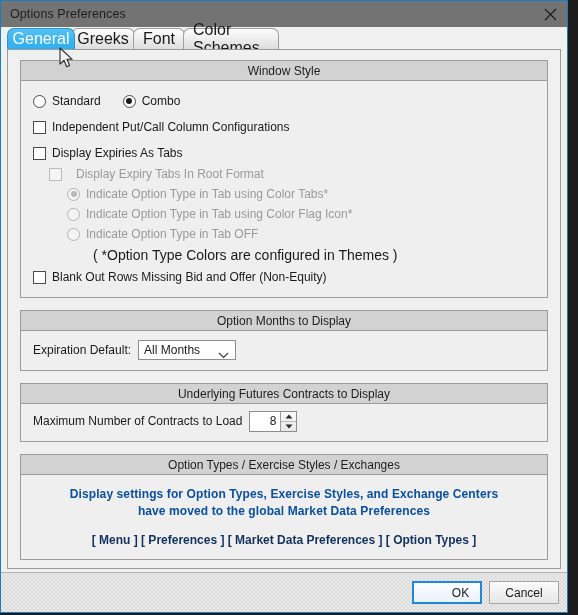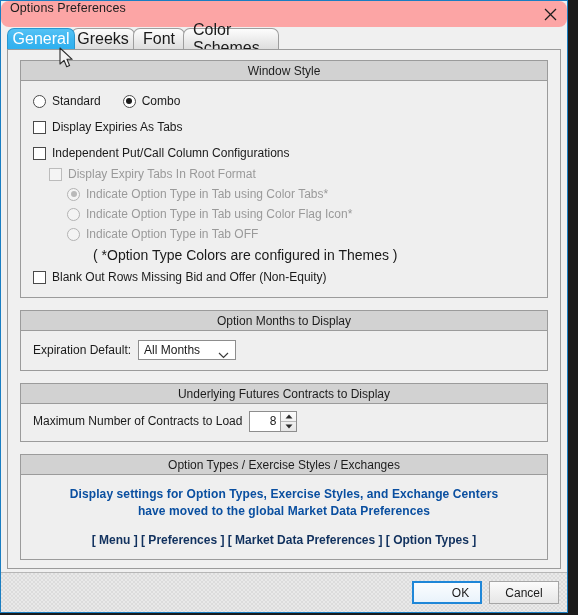--- a/index.html
+++ b/index.html
@@ -25,25 +25,25 @@
     border: 1px solid #1a7ec2;
     border-top: 1px solid #1a7ec2;
     background: #f0f0f0;
     box-sizing: border-box;
     display: flex;
     flex-direction: column;
   }
 
   .titlebar {
     height: 26px;
-    background: #fca5a5;
-    display: flex;
+    background: #737373;
+    display: flex;
+    align-items: center;
     flex: none;
     position: relative;
-    border-radius: 8px;
   }
   .title-text {
     margin-left: 9px;
     font-size: 12.5px;
     color: #1d1d1d;
     letter-spacing: .1px;
   }
   .close-btn {
     position: absolute;
     right: 6px;
@@ -160,21 +160,21 @@
     background: #ffffff;
     box-sizing: border-box;
     flex: none;
     margin-right: 6px;
   }
   .checkbox.disabled { border-color: #bcbcbc; background: #f4f4f4; }
 
   .lbl { font-size: 12px; color: #1a1a1a; white-space: nowrap; }
   .lbl.disabled { color: #9a9a9a; }
 
-  .indent1 { margin-left: 16px; }
+  .indent1 { margin-left: 16px; gap: 8px; }
   .indent2 { margin-left: 34px; }
 
   .note {
     font-size: 14px;
     color: #1a1a1a;
     margin-left: 60px;
     height: 22px;
     display: flex;
     align-items: center;
   }
@@ -340,26 +340,26 @@
           <span class="radio"></span>
           <span class="lbl">Standard</span>
           <span class="radio checked" style="margin-left:22px;">
               <span class="dot"></span>
             </span>
           <span class="lbl">Combo</span>
         </div>
 
         <div class="row" style="margin-top:4px;">
           <span class="checkbox"></span>
-          <span class="lbl">Display Expiries As Tabs</span>
+          <span class="lbl">Independent Put/Call Column Configurations</span>
         </div>
 
         <div class="row" style="margin-top:4px;">
           <span class="checkbox"></span>
-          <span class="lbl">Independent Put/Call Column Configurations</span>
+          <span class="lbl">Display Expiries As Tabs</span>
         </div>
 
         <div class="row tight indent1">
           <span class="checkbox disabled"></span>
           <span class="lbl disabled">Display Expiry Tabs In Root Format</span>
         </div>
 
         <div class="row tight indent2">
           <span class="radio checked disabled">
               <span class="dot"></span>

